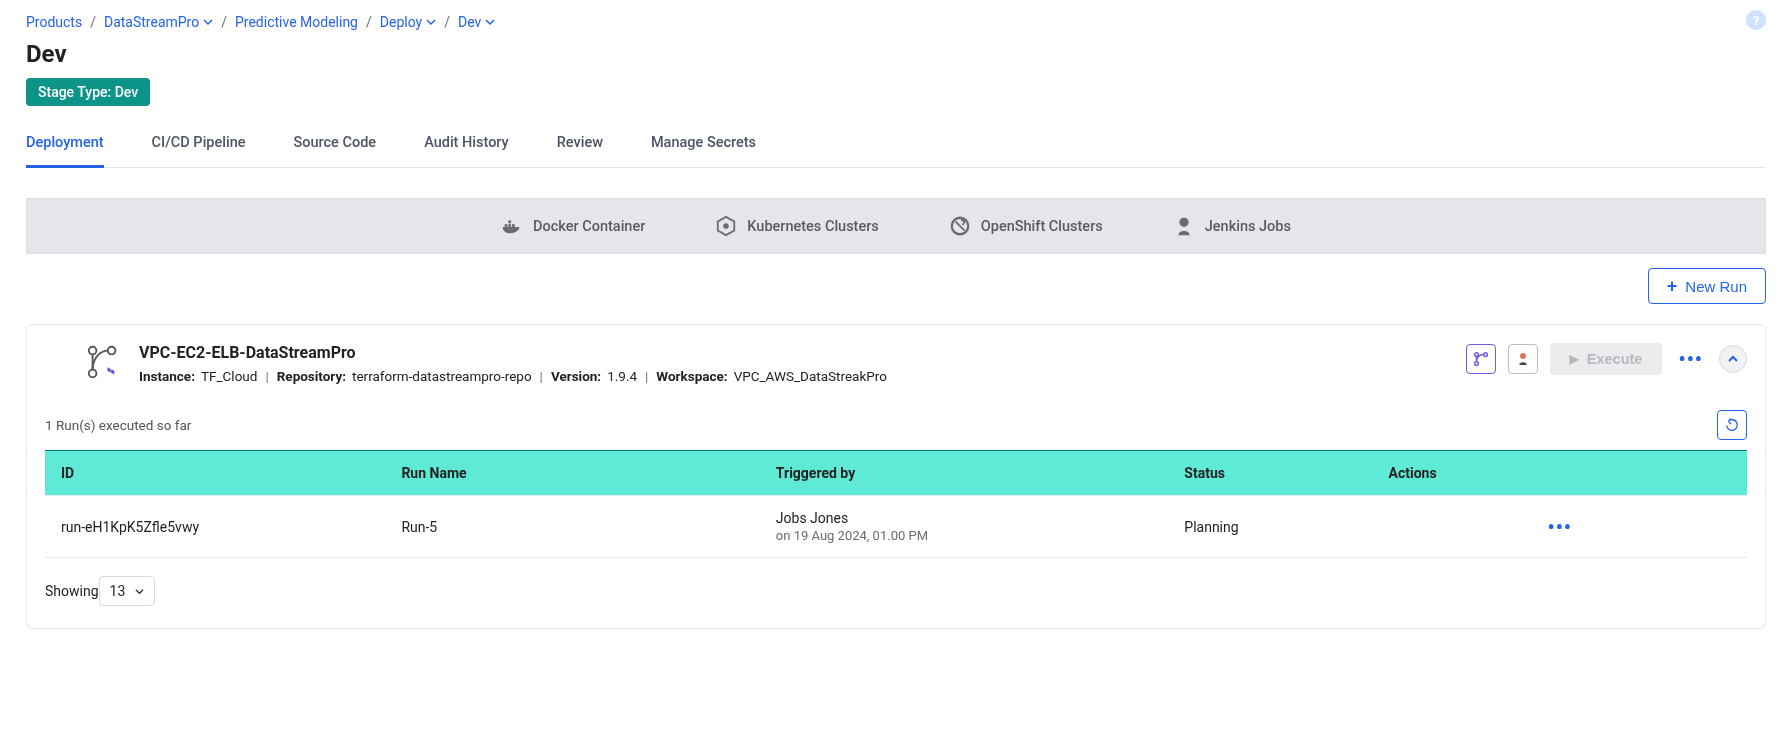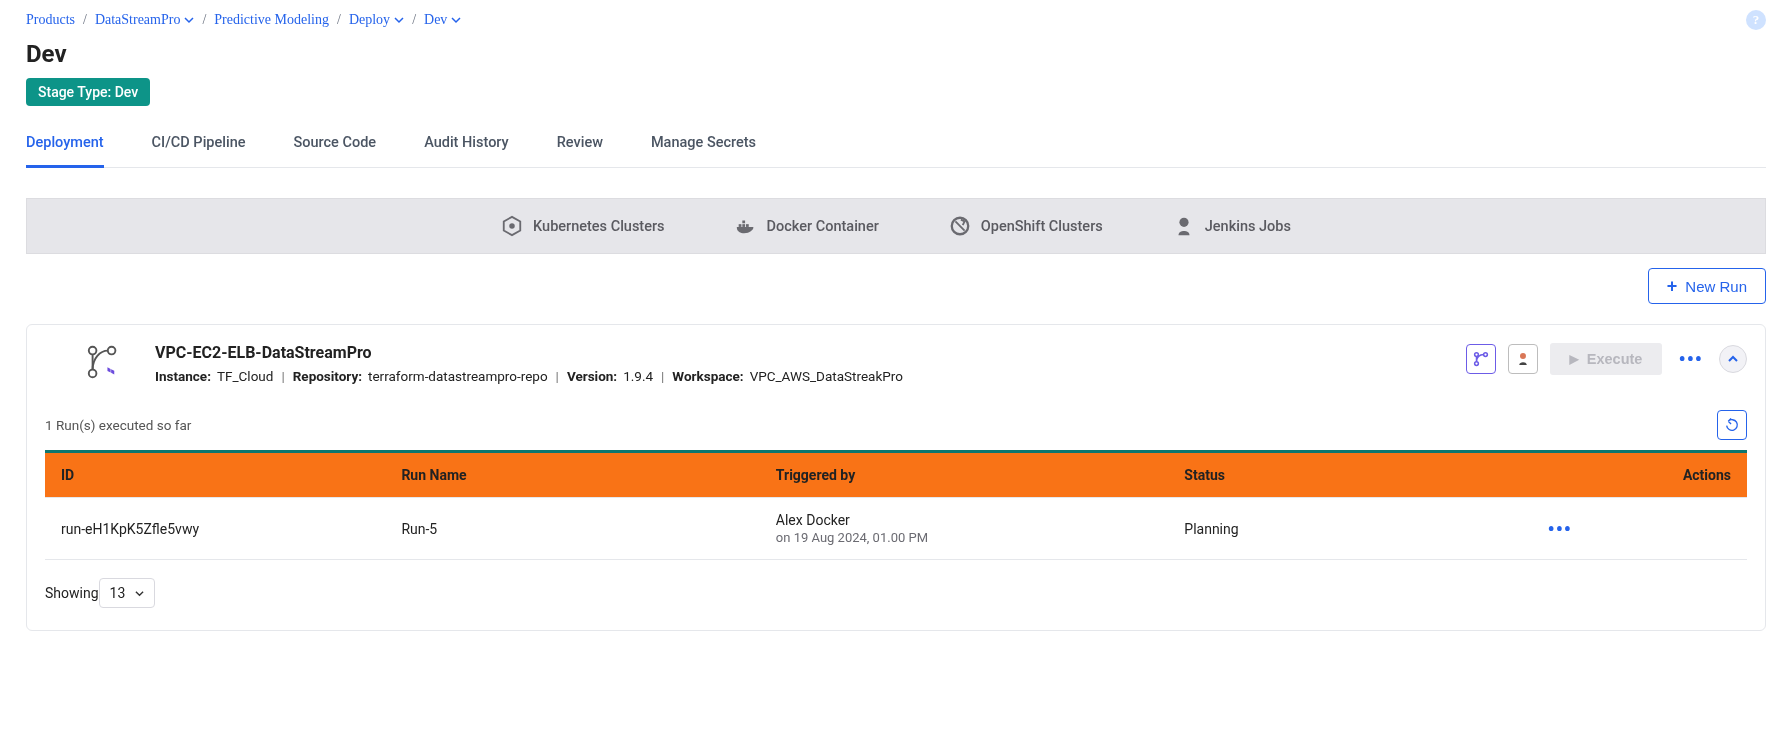--- a/index.html
+++ b/index.html
@@ -1,19 +1,19 @@
 <!DOCTYPE html>
 <html><head>
 <meta charset="utf-8">
 <style>
   * { box-sizing: border-box; margin: 0; padding: 0; }
   body { font-family: -apple-system, BlinkMacSystemFont, "Segoe UI", Roboto, Helvetica, Arial, sans-serif; font-size: 14px; color: #222; background: #fff; }
 
   .page { padding: 10px 26px 30px 26px; }
-  .topline { display: flex; justify-content: space-between; align-items: center; font-family: Liberation Serif, serif; }
+  .topline { display: flex; justify-content: space-between; align-items: flex-end; }
 
   
   .breadcrumb { display: flex; align-items: center; gap: 8px; font-size: 14px; color: #666; flex-wrap: wrap; }
   .breadcrumb .bc-link { color: #2563eb; cursor: pointer; display: inline-flex; align-items: center; gap: 4px; }
   .breadcrumb .bc-sep { color: #6b7280; }
   .bc-caret { width: 10px; height: 10px; display: inline-block; }
 
   .help-icon { width: 20px; height: 20px; border-radius: 50%; background: #cfe2ff; color: #fff; display: flex; align-items: center; justify-content: center; font-size: 13px; font-weight: 700; cursor: pointer; }
 
   
@@ -32,21 +32,21 @@
   .subtab-icon { width: 22px; height: 22px; display: inline-flex; align-items: center; justify-content: center; }
 
   
   .toolbar-row { display: flex; justify-content: flex-end; margin-top: 14px; }
   .btn-new { border: 1.5px solid #2563eb; color: #2563eb; background: #fff; padding: 8px 18px; border-radius: 4px; font-size: 15px; font-weight: 500; display: inline-flex; align-items: center; gap: 8px; cursor: pointer; }
   .btn-new .plus { font-size: 18px; line-height: 1; font-weight: 700; }
 
   
   .card { border: 1px solid #e5e7eb; border-radius: 6px; margin-top: 20px; padding: 18px 18px 22px 18px; background: #fff; }
   .card-header { display: flex; justify-content: space-between; align-items: flex-start; }
-  .card-head-left { display: flex; gap: 32px; align-items: flex-start; padding-left: 40px; }
+  .card-head-left { display: flex; gap: 16px; align-items: flex-start; padding-left: 40px; }
   .card-icon { width: 38px; height: 38px; display: flex; align-items: center; justify-content: center; position: relative; }
   .card-title { font-size: 16px; font-weight: 700; }
   .card-meta { font-size: 13.5px; margin-top: 6px; display: flex; flex-wrap: wrap; align-items: flex-end; gap: 6px; }
   .card-meta .lbl { font-weight: 700; }
   .card-meta .divider { color: #777; margin: 0 2px; }
 
   .card-head-right { display: flex; align-items: center; gap: 12px; }
   .icon-chip { width: 30px; height: 30px; border: 1.5px solid #6c5ce7; border-radius: 4px; display: flex; align-items: center; justify-content: center; cursor: pointer; }
   .icon-chip.j { border-color: #bdbdbd; }
   .btn-exec { background: #ececef; color: #b7b7be; border: none; padding: 8px 20px; border-radius: 3px; font-size: 14.5px; font-weight: 600; display: inline-flex; align-items: center; gap: 8px; cursor: not-allowed; }
@@ -54,21 +54,21 @@
   .more-dots { color: #2563eb; font-size: 20px; letter-spacing: 1px; cursor: pointer; padding: 0 4px; font-weight: 700; }
   .collapse-btn { width: 28px; height: 28px; border: 1px solid #d9d9df; border-radius: 50%; background: #f2f2f6; display: flex; align-items: center; justify-content: center; cursor: pointer; color: #2563eb; }
 
   .runs-bar { display: flex; justify-content: space-between; align-items: center; margin-top: 26px; gap: 8px; }
   .runs-count { font-size: 13.5px; color: #555; }
   .refresh-btn { width: 30px; height: 30px; border: 1.5px solid #2563eb; border-radius: 4px; display: flex; align-items: center; justify-content: center; cursor: pointer; color: #2563eb; }
 
   
   table.runs { width: 100%; border-collapse: collapse; margin-top: 10px; }
   table.runs th, table.runs td { text-align: left; padding: 14px 16px; font-size: 14px; }
-  table.runs thead th { background: #f97316; font-weight: 700; border-top: 3px solid #0f766e; border-bottom: 1px solid #e5e7eb; }
+  table.runs thead th { background: #5eead4; font-weight: 700; border-top: 1px solid #0f766e; border-bottom: 1px solid #e5e7eb; }
   table.runs tbody td { border-bottom: 1px solid #e5e7eb; }
   .trig-date { color: #6b6b72; font-size: 13px; margin-top: 2px; }
   .row-actions { color: #2563eb; font-size: 20px; letter-spacing: 1px; cursor: pointer; font-weight: 700; }
 
   
   .pager { display: flex; align-items: center; margin-top: 18px; font-size: 14px; }
   .pager-select { border: 1px solid #d9d9df; border-radius: 4px; padding: 6px 10px; display: inline-flex; align-items: center; gap: 10px; cursor: pointer; }
 
   svg { display: block; }
 </style>
@@ -116,39 +116,39 @@
     <div class="tab">Source Code</div>
     <div class="tab">Audit History</div>
     <div class="tab">Review</div>
     <div class="tab">Manage Secrets</div>
   </div>
 
   <div class="subtab-bar">
     <div class="subtab">
       <span class="subtab-icon">
         <svg viewBox="0 0 24 24" width="22" height="22">
-            <polygon points="12,2 21,7 21,17 12,22 3,17 3,7" fill="none" stroke="#6a6a70" stroke-width="2"></polygon>
-            <circle cx="12" cy="12" r="3" fill="#6a6a70"></circle>
-          </svg>
-      </span>
-      <span>Kubernetes Clusters</span>
-    </div>
-    <div class="subtab">
-      <span class="subtab-icon">
-        <svg viewBox="0 0 24 24" width="22" height="22">
             <g fill="#6a6a70">
               <rect x="4" y="10" width="3" height="3"></rect>
               <rect x="8" y="10" width="3" height="3"></rect>
               <rect x="12" y="10" width="3" height="3"></rect>
               <rect x="8" y="6" width="3" height="3"></rect>
               <path d="M2 14 C2 18 6 20 10 20 C16 20 20 16 20 14 L20 13 L2 13 Z"></path>
             </g>
           </svg>
       </span>
       <span>Docker Container</span>
+    </div>
+    <div class="subtab">
+      <span class="subtab-icon">
+        <svg viewBox="0 0 24 24" width="22" height="22">
+            <polygon points="12,2 21,7 21,17 12,22 3,17 3,7" fill="none" stroke="#6a6a70" stroke-width="2"></polygon>
+            <circle cx="12" cy="12" r="3" fill="#6a6a70"></circle>
+          </svg>
+      </span>
+      <span>Kubernetes Clusters</span>
     </div>
     <div class="subtab">
       <span class="subtab-icon">
         <svg viewBox="0 0 24 24" width="22" height="22">
             <circle cx="12" cy="12" r="9" fill="none" stroke="#6a6a70" stroke-width="2.5"></circle>
             <path d="M7 7 L17 17" stroke="#6a6a70" stroke-width="2"></path>
             <path d="M13 5 L17 7 L15 11" fill="none" stroke="#6a6a70" stroke-width="2"></path>
           </svg>
       </span>
       <span>OpenShift Clusters</span>
@@ -241,29 +241,29 @@
       </div>
     </div>
 
     <table class="runs">
       <thead>
         <tr>
           <th style="width:20%">ID</th>
           <th style="width:22%">Run Name</th>
           <th style="width:24%">Triggered by</th>
           <th style="width:12%">Status</th>
-          <th style="width:22%;text-align:right">Actions</th>
+          <th style="width:22%;text-align:left">Actions</th>
         </tr>
       </thead>
       <tbody>
         <tr>
           <td>run-eH1KpK5Zfle5vwy</td>
           <td>Run-5</td>
           <td>
-            <div>Alex Docker</div>
+            <div>Jobs Jones</div>
             <div class="trig-date">on 19 Aug 2024, 01.00 PM</div>
           </td>
           <td>Planning</td>
           <td style="text-align:center"><span class="row-actions">•••</span></td>
         </tr>
       </tbody>
     </table>
 
     <div class="pager">
       <span>Showing</span>

